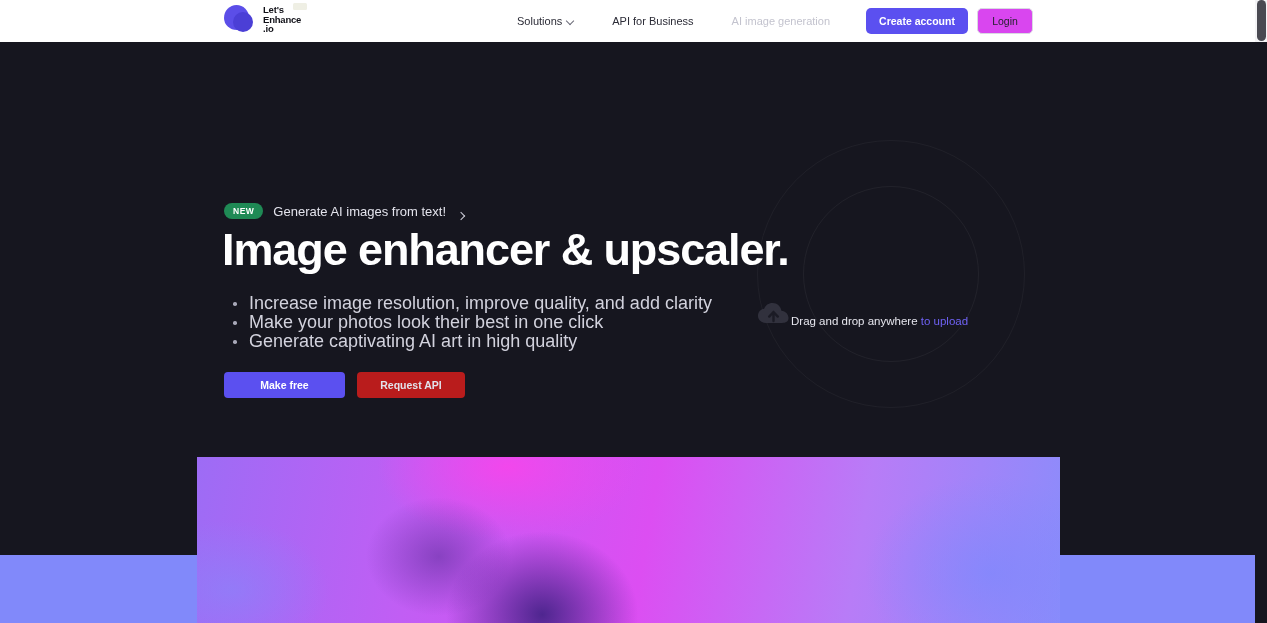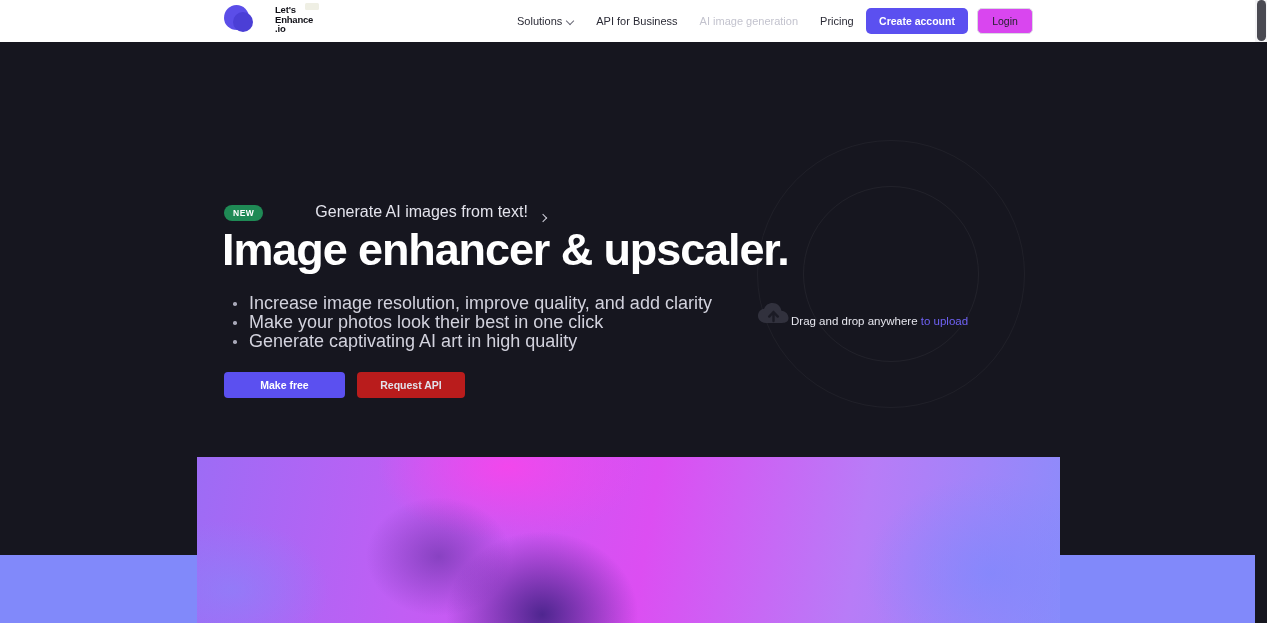--- a/index.html
+++ b/index.html
@@ -24,21 +24,21 @@
   }
 
   
   .header {
     position:absolute; top:0; left:0; width:1257px; height:42px;
     background:#ffffff; z-index:50;
     display:flex; align-items:center;
   }
   .logo-wrap {
     position:absolute; left:224px; top:3px;
-    display:flex; align-items:center; gap:19px;
+    display:flex; align-items:center; gap:7px;
   }
   .logo-mark { position:relative; width:32px; height:32px; }
   .logo-mark .blob-a {
     position:absolute; left:0; top:2px; width:25px; height:25px;
     border-radius:50% 50% 48% 52% / 52% 50% 50% 48%;
     background:#5b4ee8;
   }
   .logo-mark .blob-b {
     position:absolute; left:9px; top:9px; width:20px; height:20px;
     border-radius:50%;
@@ -50,21 +50,21 @@
   }
   .logo-text span { display:block; }
   .logo-badge {
     position:absolute; left:30px; top:-1px;
     width:14px; height:7px; border-radius:1.5px;
     background:#efefe4;
   }
 
   .nav {
     position:absolute; left:506px; top:0; height:42px;
-    display:flex; align-items:center; gap:0;
+    display:flex; align-items:center; gap:16px;
   }
   .nav-item {
     font-size:11px; color:#2b2b36; padding:0 11px;
     display:flex; align-items:center; gap:5px; cursor:pointer;
     white-space:nowrap;
   }
   .nav-item.muted { color:#c3c3ce; }
   .chev-down {
     width:7px; height:7px; position:relative; display:inline-block;
   }
@@ -118,21 +118,21 @@
 
   .badge-row {
     position:absolute; left:224px; top:161px;
     display:flex; align-items:flex-end; gap:10px; cursor:pointer;
   }
   .badge-new {
     background:#1f8a55; color:#ffffff;
     font-size:8.5px; font-weight:700; letter-spacing:0.5px;
     padding:3px 9px; border-radius:9px;
   }
-  .badge-text { font-size:16px; color:#e3e3ec;margin-left:42px; }
+  .badge-text { font-size:13px; color:#e3e3ec; }
   .badge-arrow {
     width:6px; height:6px; position:relative; display:inline-block; margin-left:2px;
   }
   .badge-arrow::before {
     content:""; position:absolute; left:0; top:0;
     width:5px; height:5px;
     border-right:1.3px solid #cfcfdb; border-top:1.3px solid #cfcfdb;
     transform:rotate(45deg);
   }
 

